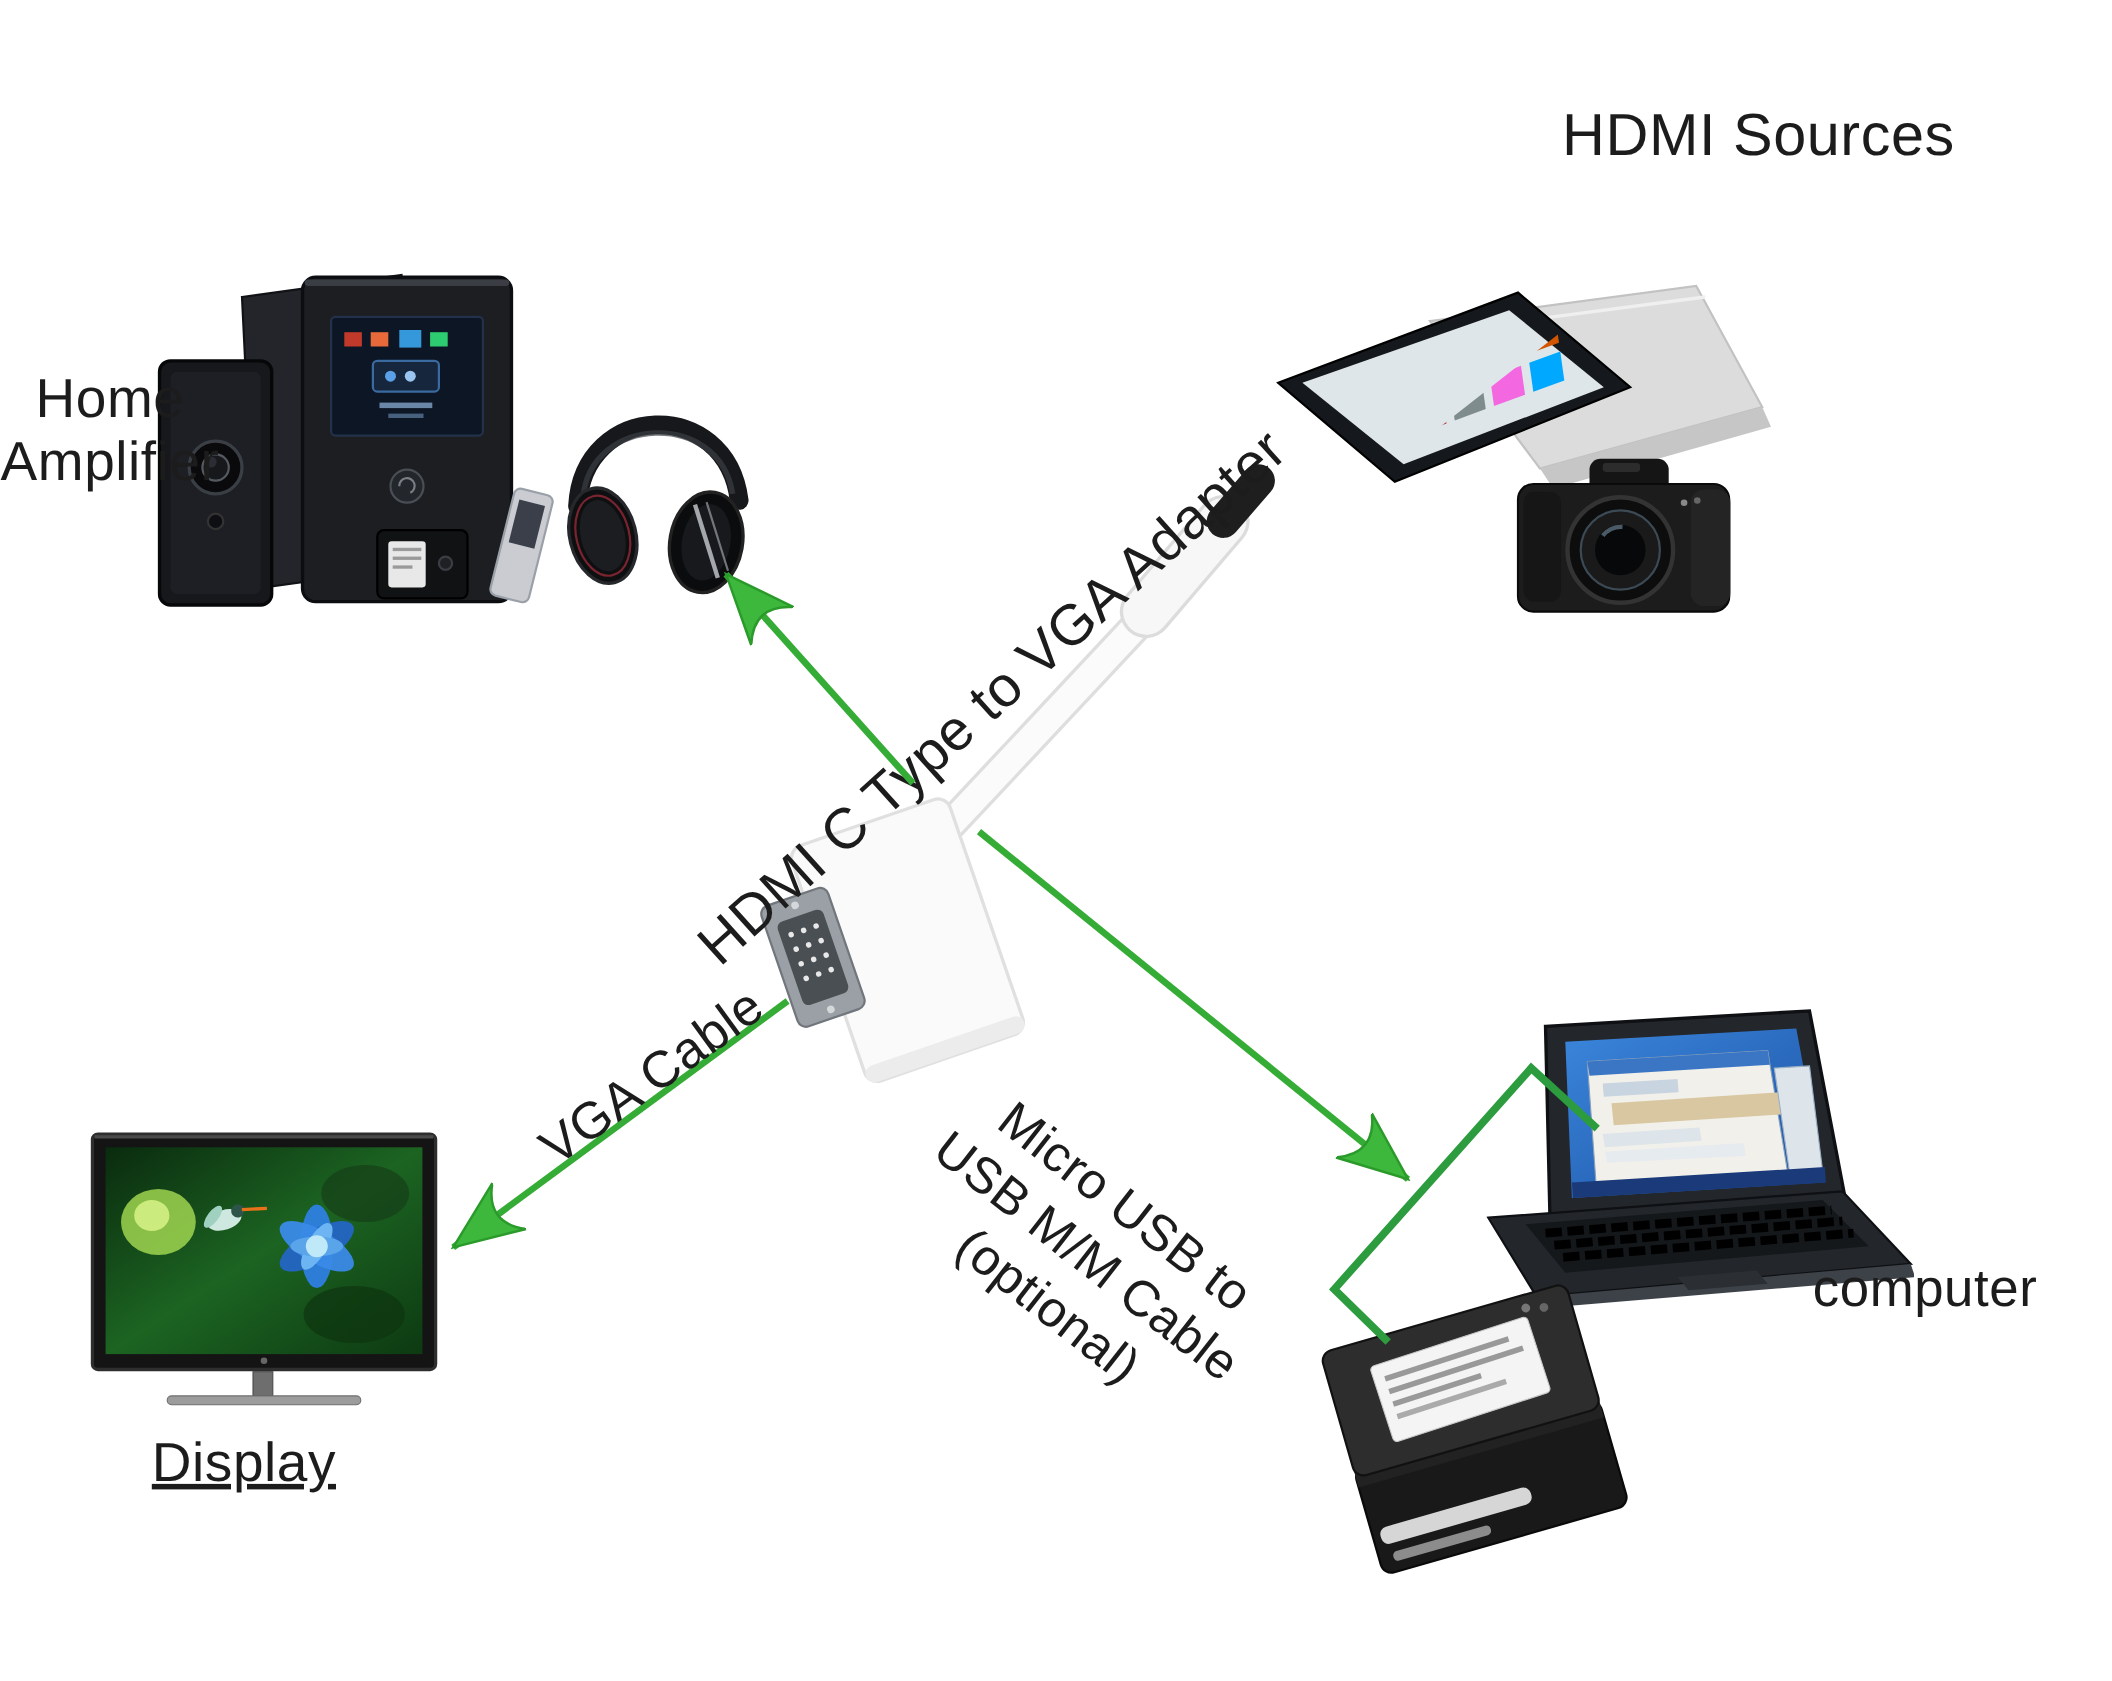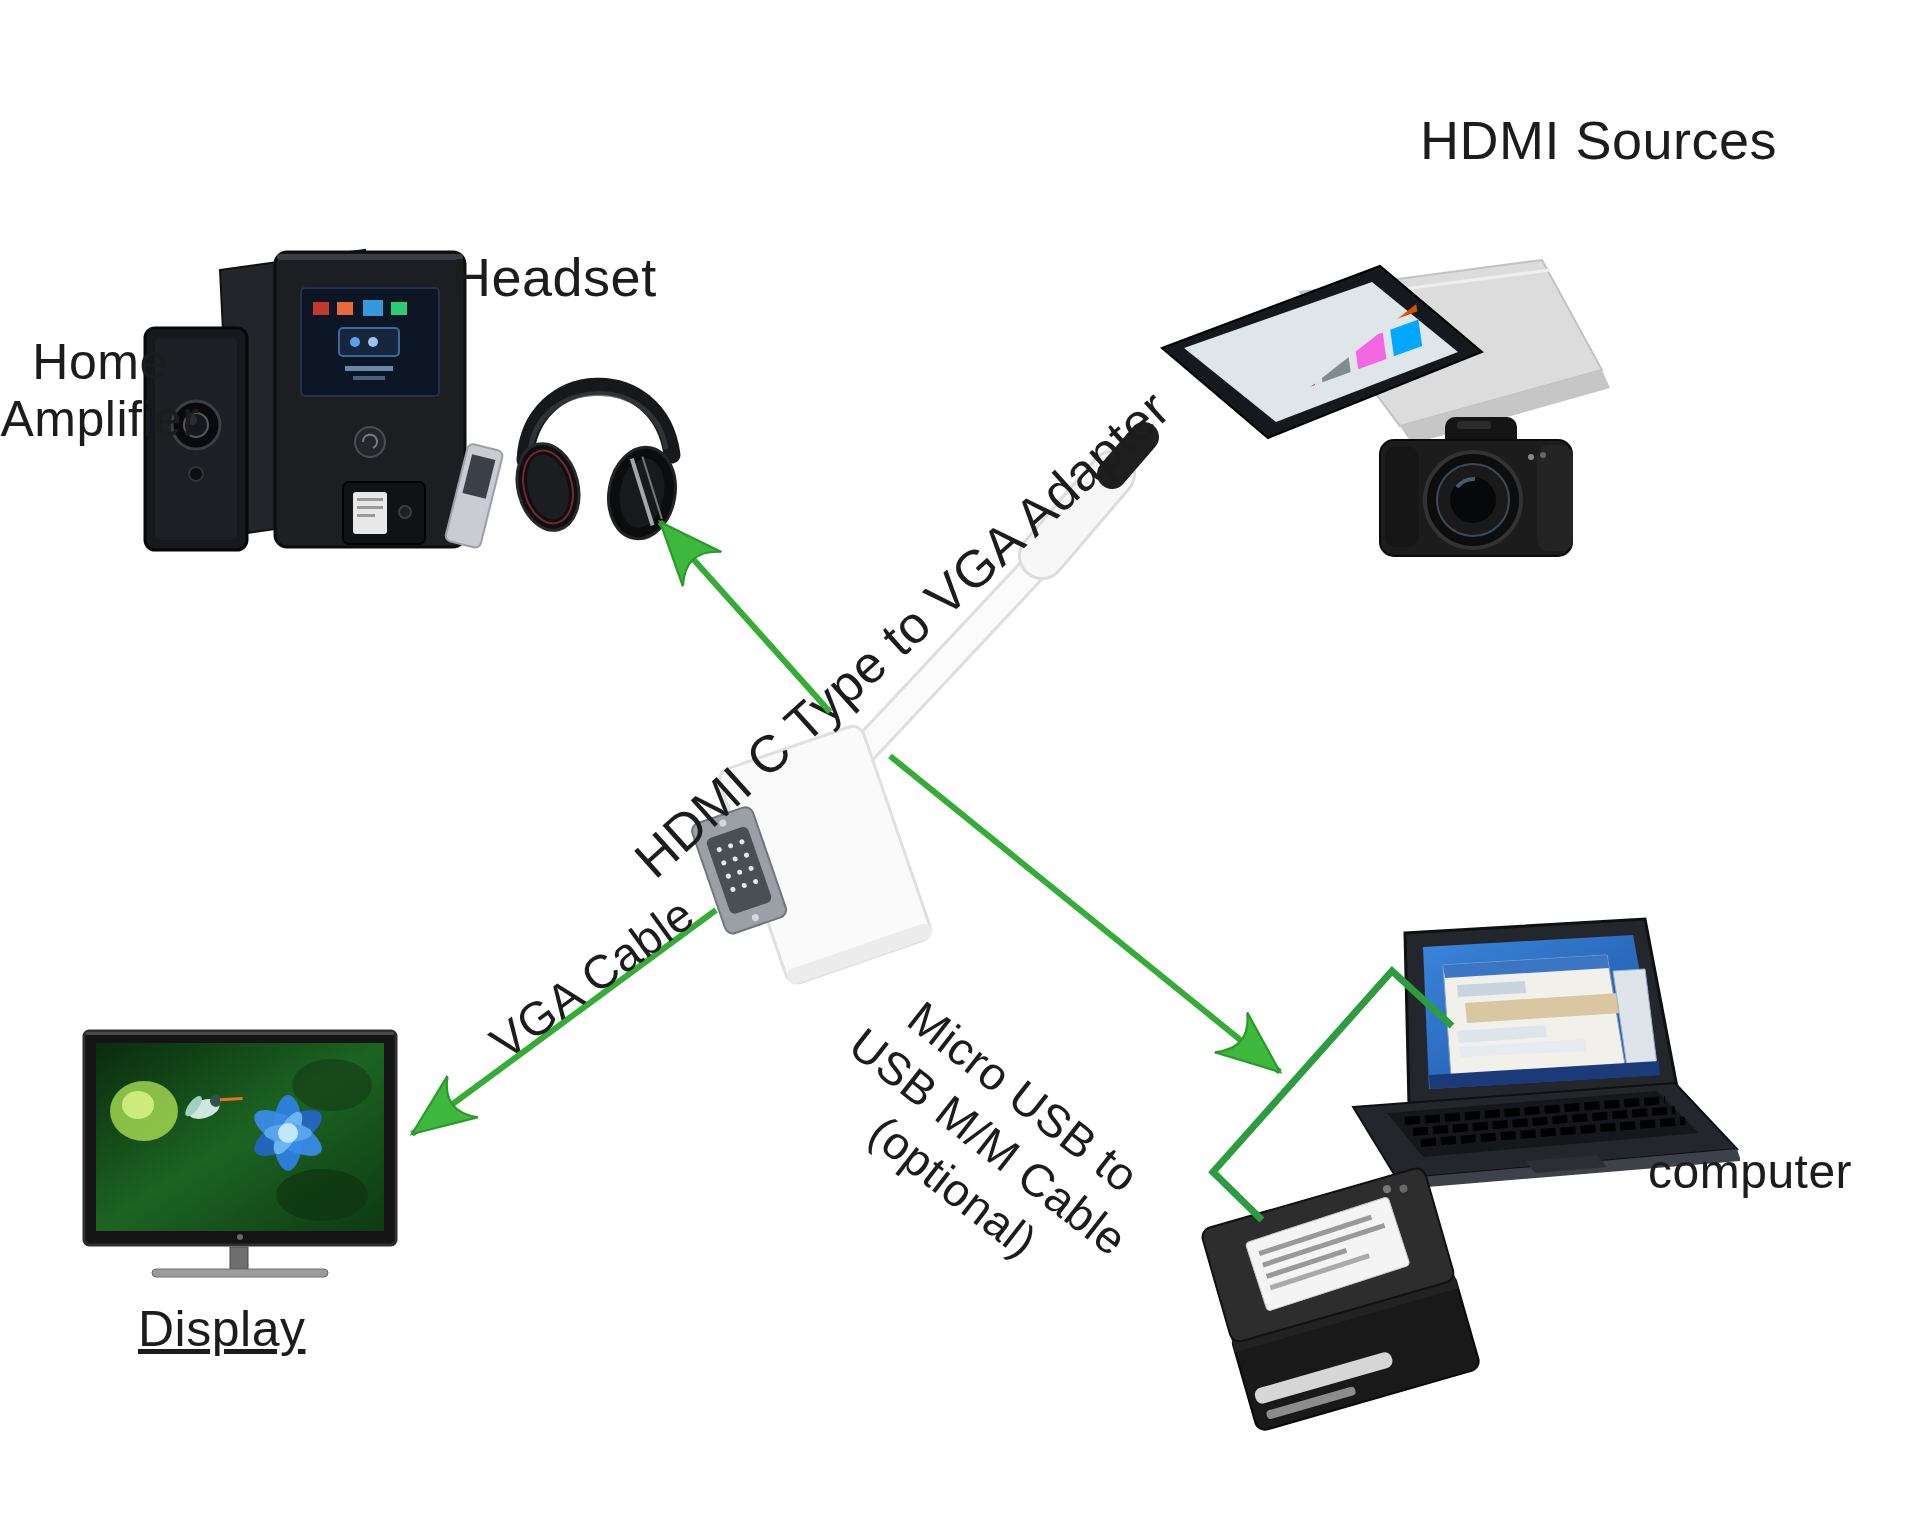--- a/index.html
+++ b/index.html
@@ -244,28 +244,27 @@
       <circle cx="751" cy="872" r="2.5" fill="#e8e8e8"></circle>
     <circle cx="727" cy="886" r="2.5" fill="#e8e8e8"></circle>
       <circle cx="739" cy="886" r="2.5" fill="#e8e8e8"></circle>
       <circle cx="751" cy="886" r="2.5" fill="#e8e8e8"></circle>
     <circle cx="739" cy="820" r="3.5" fill="#d4d8db"></circle>
       <circle cx="739" cy="920" r="3.5" fill="#d4d8db"></circle>
   </g>
 </svg>
 
 <div id="z-labels">
-  <div class="lbl" style="left:452px;top:246px;font-size:54px;">Headset</div>
 
   <div class="lbl center" style="left:-6px;top:334px;width:212px;font-size:50px;line-height:57px;">
     <div>Home</div>
     <div>Amplifier</div>
   </div>
 
-  <div class="lbl" style="left:1420px;top:92px;font-size:54px;margin-top:17px;">HDMI Sources</div>
+  <div class="lbl" style="left:1420px;top:92px;font-size:54px;">HDMI Sources</div>
 
   <div class="lbl" style="left:138px;top:1300px;font-size:50px;text-decoration:underline;">Display</div>
 
   <div class="lbl" style="left:1648px;top:1144px;font-size:48px;">computer</div>
 
 
   <div class="lbl rot" style="left:902px;top:634px;font-size:52px;transform:translate(-50%,-50%) rotate(-42deg);">HDMI C Type to VGA Adapter</div>
 
   <div class="lbl rot" style="left:592px;top:978px;font-size:47px;transform:translate(-50%,-50%) rotate(-36deg);">VGA Cable</div>
 

